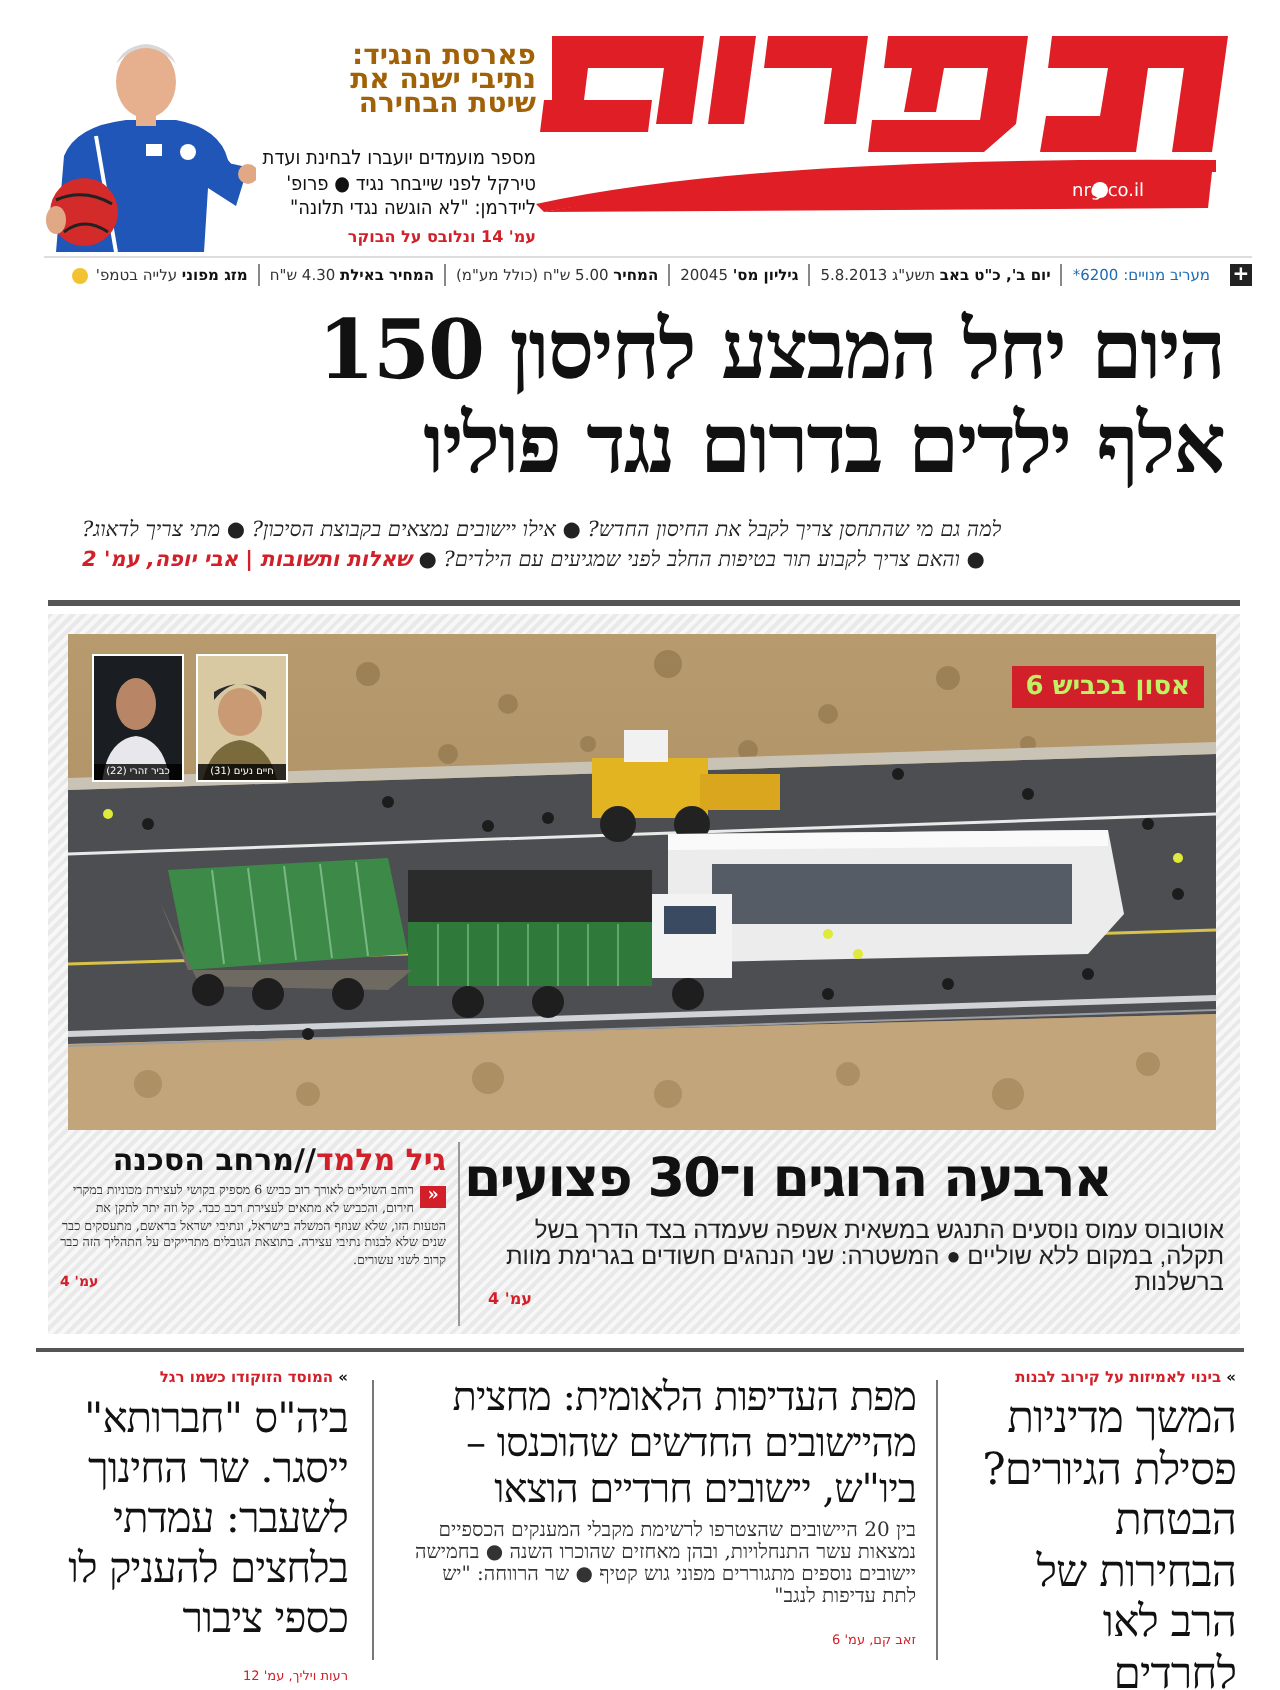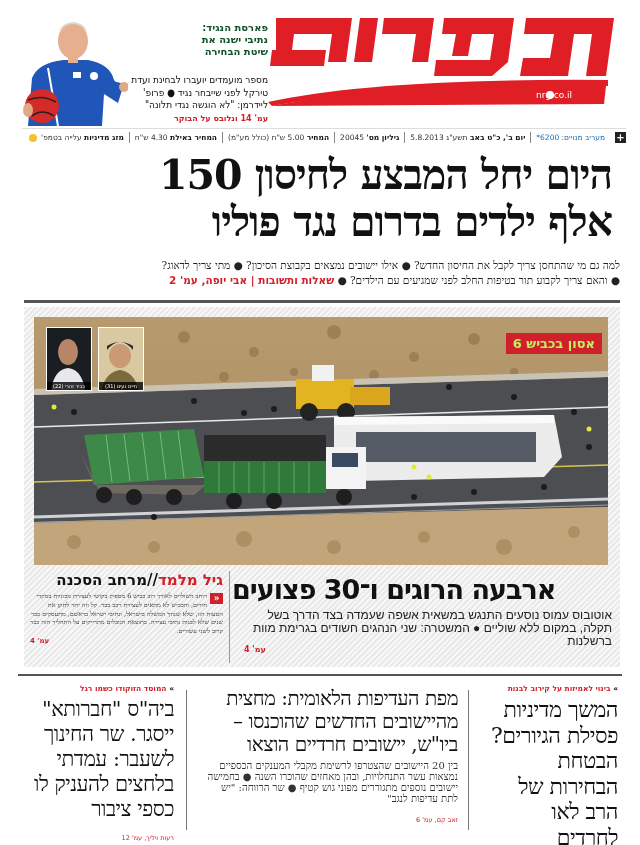--- a/index.html
+++ b/index.html
@@ -4,38 +4,38 @@
 <style>
   * { box-sizing: border-box; margin: 0; padding: 0; }
   html, body { width: 640px; height: 845px; background: #fff; overflow: hidden; }
   body { font-family: "DejaVu Sans", sans-serif; color: #111; direction: rtl; position: relative; }
 
   
   .masthead { position: absolute; top: 0; left: 0; width: 640px; height: 128px; }
   .teaser { position: absolute; left: 18px; top: 8px; width: 250px; height: 118px; }
   .teaser-photo { position: absolute; left: 0; top: 0; width: 110px; height: 118px; overflow: hidden; }
   .teaser-text { position: absolute; right: 0; top: 14px; width: 138px; text-align: right; }
-  .teaser-title { color: #14532d; font-weight: bold; font-size: 10px; line-height: 12px; font-family: "DejaVu Sans", sans-serif; }
+  .teaser-title { color: #a16207; font-weight: bold; font-size: 14px; line-height: 12px; font-family: "DejaVu Sans", sans-serif; }
   .teaser-body { font-size: 10px; line-height: 12.5px; margin-top: 16px; font-family: "DejaVu Sans Condensed","DejaVu Sans", sans-serif; }
   .teaser-ref { color: #d2202a; font-size: 8px; font-weight: bold; margin-top: 2px; }
 
   .logo { position: absolute; left: 268px; top: 14px; width: 350px; height: 92px; }
 
   
   .infobar { position: absolute; top: 128px; left: 22px; width: 604px; height: 18px; display: flex; flex-direction: row; align-items: center; font-size: 7.5px; color: #333; white-space: nowrap; border-top: 1px solid #ddd; }
   .infobar .plus { width: 11px; height: 11px; background: #222; color: #fff; font-size: 10px; line-height: 11px; text-align: center; font-weight: bold; margin-left: 5px; }
   .infobar .cell { padding: 0 5px; border-left: 1px solid #888; line-height: 11px; }
   .infobar .cell:last-child { border-left: none; }
   .infobar b { font-weight: bold; color: #111; }
   .infobar .blue { color: #1d6bb3; }
   .sun { display: inline-block; width: 8px; height: 8px; border-radius: 50%; background: #f2c230; margin-right: 2px; vertical-align: middle; }
 
   
   .main-headline { position: absolute; top: 152px; left: 40px; width: 572px; text-align: right; font-family: "DejaVu Serif", serif; font-weight: bold; font-size: 41px; line-height: 47px; letter-spacing: -1px; color: #111; }
-  .subhead { position: absolute; top: 258px; left: 24px; width: 596px; text-align: right; font-family: "DejaVu Serif", serif; font-size: 10.5px; line-height: 15px; color: #222; }
+  .subhead { position: absolute; top: 258px; left: 41px; width: 596px; text-align: left; font-family: "DejaVu Serif", serif; font-size: 10.5px; line-height: 15px; color: #222; font-style: italic; }
   .subhead .red { color: #d2202a; font-weight: bold; font-family: "DejaVu Sans", sans-serif; }
   .divider-main { position: absolute; top: 300px; left: 24px; width: 596px; height: 3px; background: #555; }
 
   
   .photo-block { position: absolute; top: 307px; left: 24px; width: 596px; height: 360px; background: repeating-linear-gradient(135deg, #e9e9e9 0 2px, #f7f7f7 2px 4px); }
   .photo { position: absolute; top: 10px; left: 10px; width: 574px; height: 248px; overflow: hidden; }
   .photo-credit { position: absolute; left: 1px; top: 10px; width: 8px; height: 90px; writing-mode: vertical-rl; transform: rotate(180deg); font-size: 5px; color: #777; overflow: hidden; }
   .badge { position: absolute; top: 16px; right: 6px; background: #d2202a; color: #bef264; font-weight: bold; font-size: 13px; padding: 3px 7px; line-height: 15px; }
   .victim { position: absolute; top: 10px; width: 46px; height: 64px; border: 1px solid #fff; background: #222; overflow: hidden; }
   .victim .cap { position: absolute; bottom: 0; left: 0; right: 0; background: rgba(0,0,0,.8); color: #fff; font-size: 5px; text-align: center; line-height: 8px; }
@@ -121,21 +121,21 @@
   </div>
 </div>
 
 <div class="infobar">
   <div class="plus">+</div>
   <div class="cell"><span class="blue">מעריב מנויים:</span> <span class="blue">6200*</span></div>
   <div class="cell"><b>יום ב', כ"ט באב</b> <span>תשע"ג 5.8.2013</span></div>
   <div class="cell"><b>גיליון מס'</b> <span>20045</span></div>
   <div class="cell"><b>המחיר</b> <span>5.00 ש"ח (כולל מע"מ)</span></div>
   <div class="cell"><b>המחיר באילת</b> <span>4.30 ש"ח</span></div>
-  <div class="cell"><b>מזג מדיניות</b> <span>עלייה בטמפ'</span> <span class="sun"></span></div>
+  <div class="cell"><b>מזג מפוני</b> <span>עלייה בטמפ'</span> <span class="sun"></span></div>
 </div>
 
 <div class="main-headline">
   <div>היום יחל המבצע לחיסון 150</div>
   <div>אלף ילדים בדרום נגד פוליו</div>
 </div>
 <div class="subhead">
   <div>למה גם מי שהתחסן צריך לקבל את החיסון החדש? ● אילו יישובים נמצאים בקבוצת הסיכון? ● מתי צריך לדאוג?</div>
   <div><span>● והאם צריך לקבוע תור בטיפות החלב לפני שמגיעים עם הילדים? ●</span> <span class="red">שאלות ותשובות | אבי יופה, עמ' 2</span></div>
 </div>

